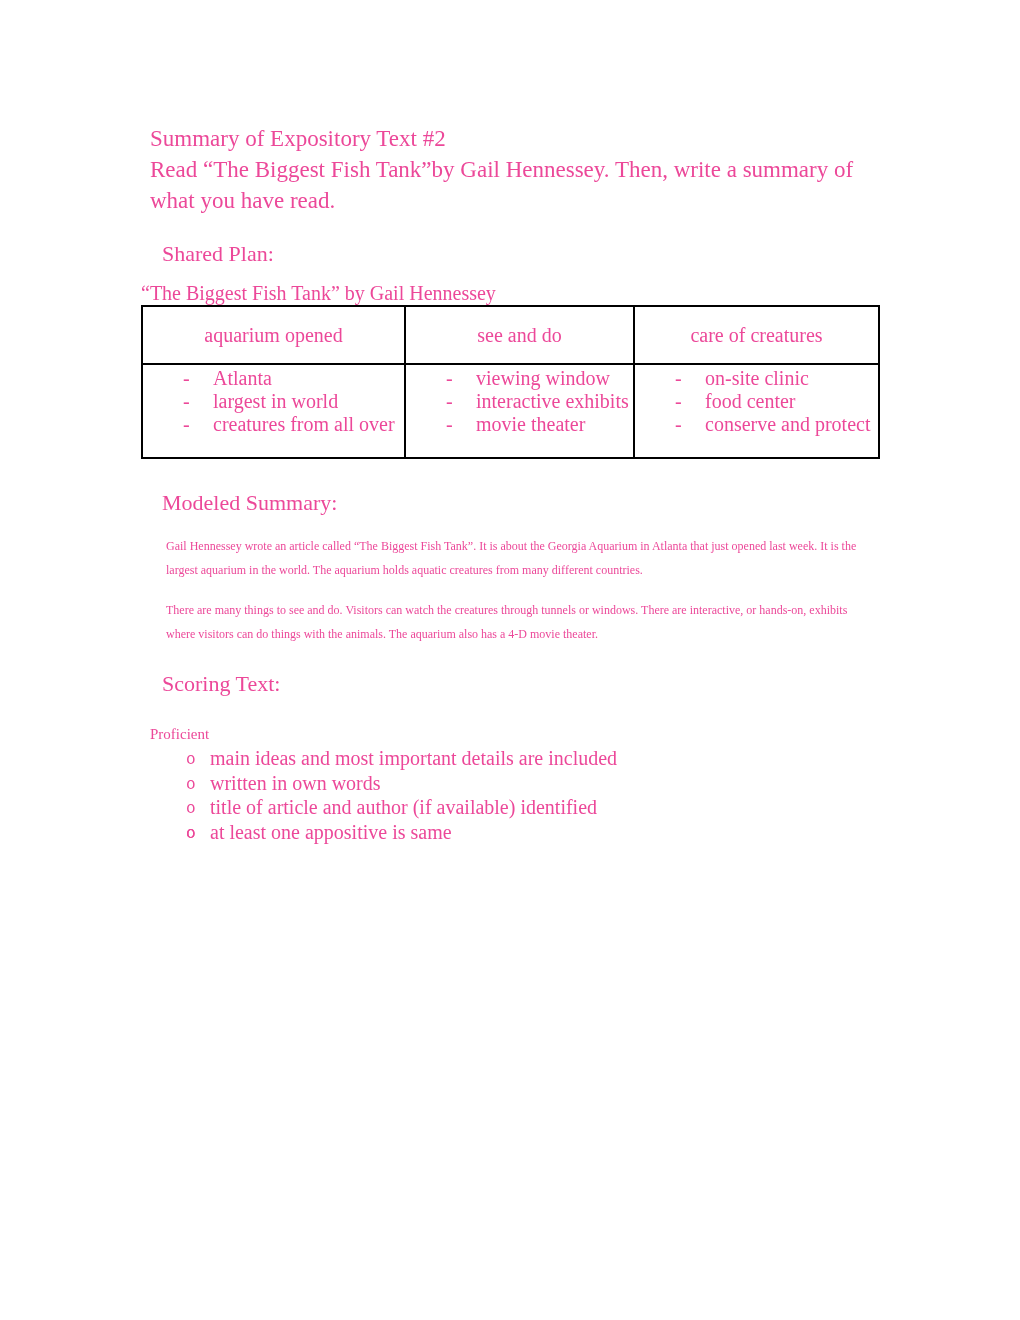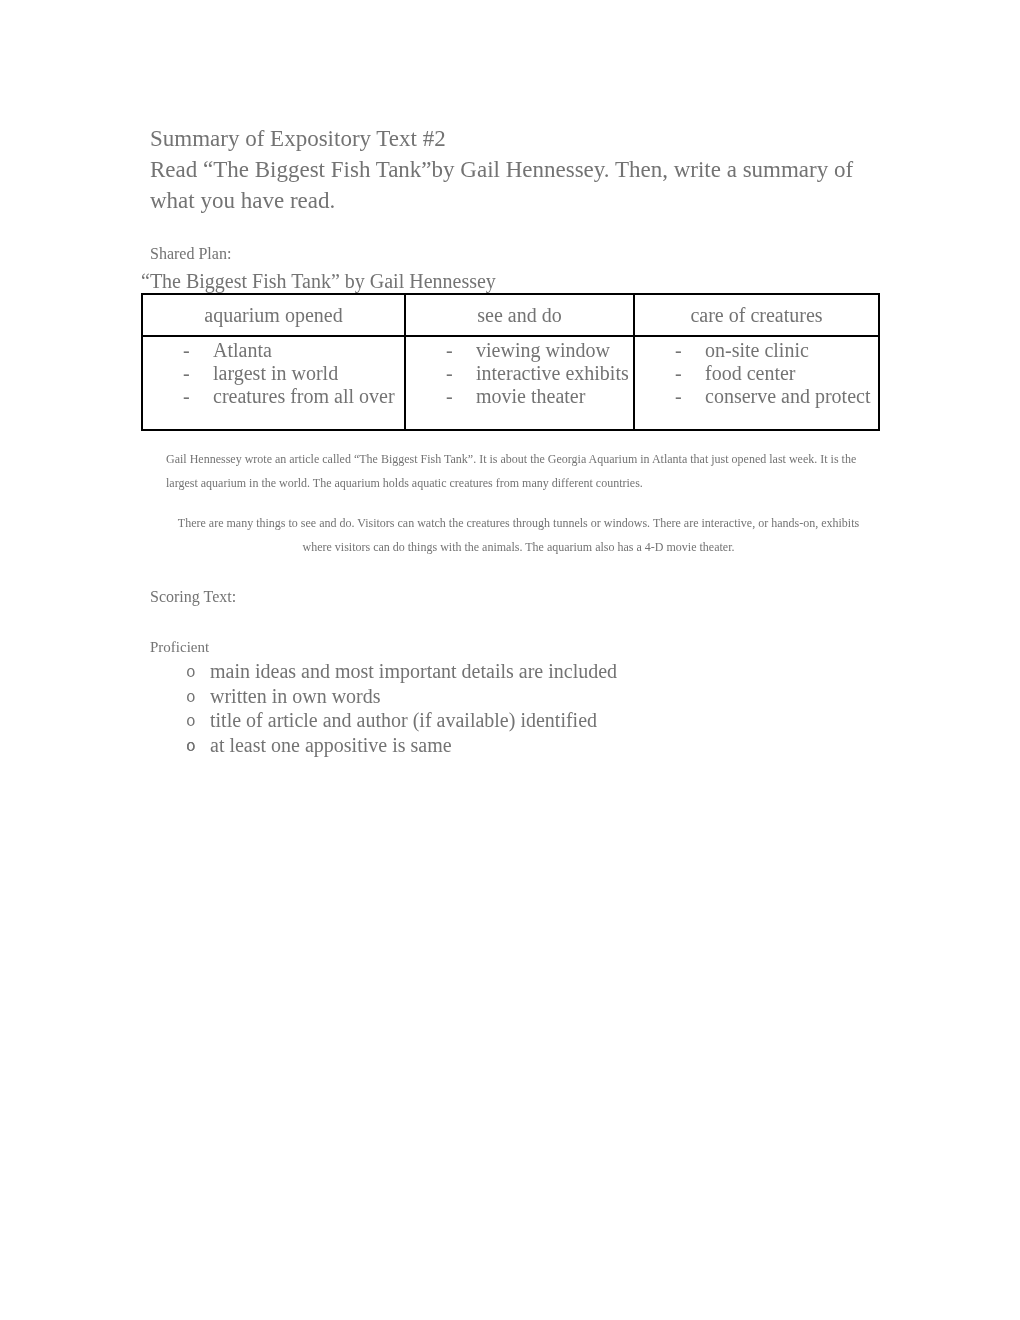--- a/index.html
+++ b/index.html
@@ -1,39 +1,39 @@
 <!DOCTYPE html>
 <html><head>
 <meta charset="utf-8">
 <style>
   html, body { margin:0; padding:0; background:#ffffff; }
   .page {
     position:relative;
     width:1020px;
     height:1320px;
     background:#ffffff;
-    color:#737373;
+    color:#ec4899;
     font-family:"Liberation Serif", serif;
     overflow:hidden;
   }
   .content {
     position:absolute;
     left:150px;
     top:123px;
     width:737px;
   }
   .doc-title div {
     font-size:23px;
     line-height:31px;
   }
   .section-heading {
-    font-size:16px;
+    font-size:22px;
     line-height:31px;
     font-weight:normal;
-    margin:0;
+    margin:12px;
   }
   .shared-heading  { margin-top:22px; }
   .ms-heading      { margin-top:28px; }
   .sg-heading      { margin-top:22px; }
 
   .caption {
     font-size:20px;
     line-height:24px;
     text-align:left;
     margin-left:-9px;
@@ -46,21 +46,21 @@
     width:737px;
   }
   table.plan-table th, table.plan-table td {
     border:2px solid #000000;
     font-weight:normal;
   }
   table.plan-table th {
     font-size:20px;
     line-height:24px;
     text-align:center;
-    padding:8px;
+    padding:16px;
     height:24px;
   }
   table.plan-table td {
     vertical-align:top;
     padding:2px 2px 4px 0;
     font-size:20px;
     height:86px;
   }
   .t-item {
     position:relative;
@@ -71,21 +71,21 @@
     position:absolute;
     left:40px;
     top:0;
   }
   p.body-para {
     font-size:12px;
     line-height:24px;
     margin:16px;
   }
   .p1 { margin-top:17px; }
-  .p2 { margin-top:24px;text-align:center; }
+  .p2 { margin-top:24px; }
   .p3 { margin-top:21px; }
 
   .mini {
     margin-top:20px;
     font-size:23px;
     line-height:31px;
   }
   .mini .mini-text { font-size:20px; }
 
   .level {
@@ -150,20 +150,21 @@
           </td>
           <td>
             <div class="t-item"><span class="dash">-</span><span>on-site clinic</span></div>
             <div class="t-item"><span class="dash">-</span><span>food center</span></div>
             <div class="t-item"><span class="dash">-</span><span>conserve and protect</span></div>
           </td>
         </tr>
       </tbody>
     </table>
 
+    <div class="section-heading ms-heading">Modeled Summary:</div>
 
     <p class="body-para p1">Gail Hennessey wrote an article called “The Biggest Fish Tank”. It is about the Georgia Aquarium in Atlanta that just opened last week. It is the largest aquarium in the world. The aquarium holds aquatic creatures from many different countries.</p>
     <p class="body-para p2">There are many things to see and do. Visitors can watch the creatures through tunnels or windows. There are interactive, or hands-on, exhibits where visitors can do things with the animals. The aquarium also has a 4-D movie theater.</p>
 
 
     <div class="section-heading sg-heading">Scoring Text:</div>
 
     <div class="level">Proficient</div>
 
     <div class="criteria">

